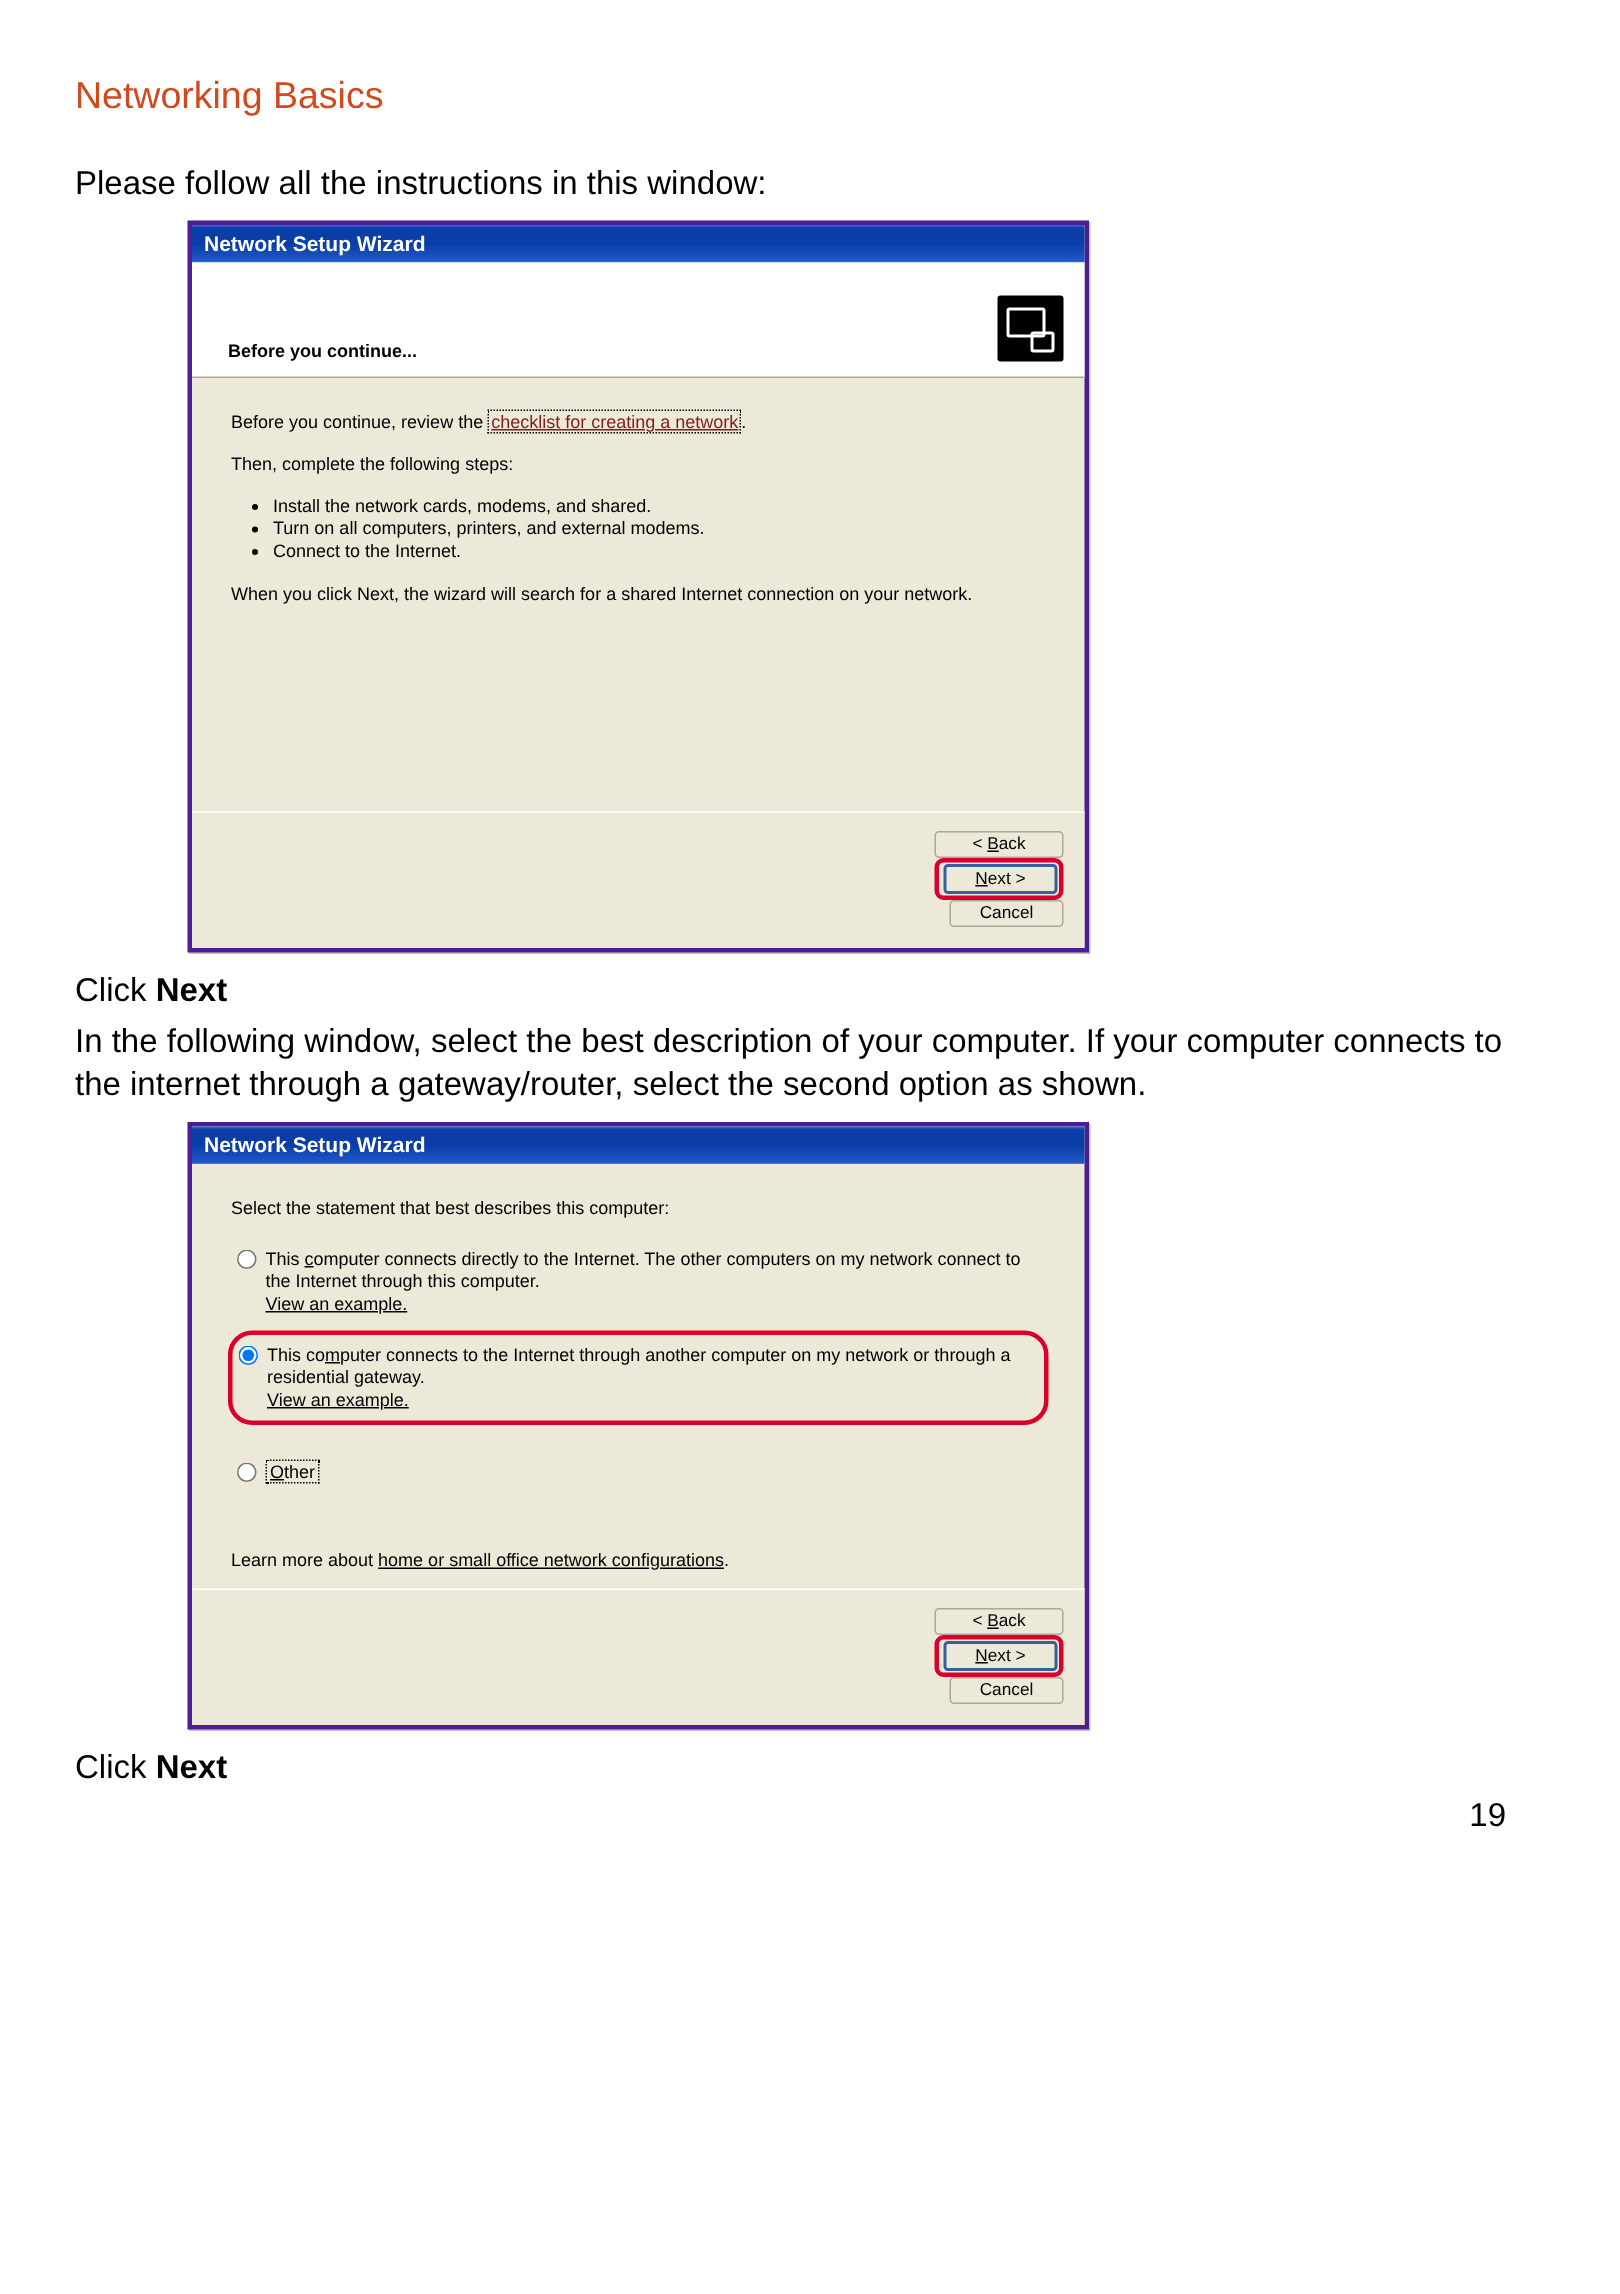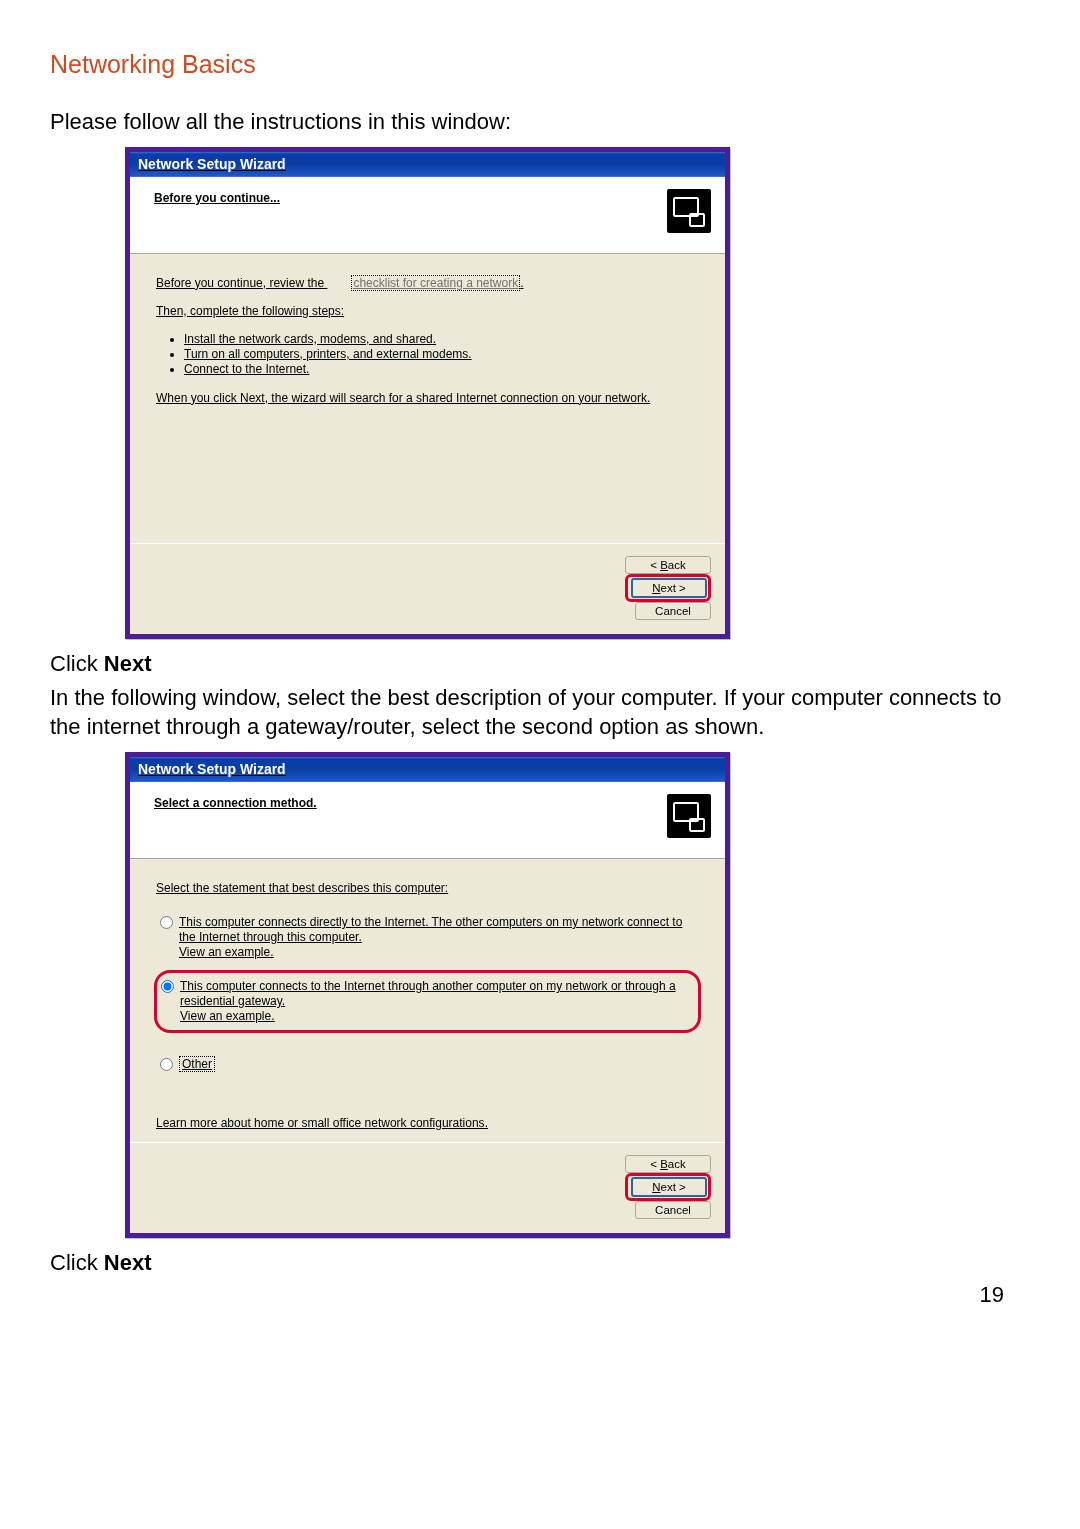--- a/index.html
+++ b/index.html
@@ -29,41 +29,40 @@
   .page-number {
     position: absolute;
     right: 76px;
     font-size: 22px;
   }
 
   
   .wizard {
     width: 595px;
     margin: 8px 0 12px 75px;
-    border: 5px solid #4c1d95;
+    border: 3px solid #4c1d95;
     font-family: Tahoma, Arial, sans-serif;
     font-size: 12px;
     background: #ece9d8;
     box-shadow: 1px 1px 0 rgba(0,0,0,0.25);
-    text-decoration: underline;
   }
   .titlebar {
     background: linear-gradient(to bottom, #3a6fe0 0%, #0a3da6 8%, #0a3da6 50%, #1f57c8 95%, #4a7de8 100%);
     color: #fff;
     font-weight: bold;
     font-size: 14px;
     padding: 4px 8px 5px 8px;
     font-family: "Trebuchet MS", Tahoma, sans-serif;
   }
   .wizard-header {
     background: #fff;
     border-bottom: 1px solid #aca899;
     padding: 12px 14px 10px 24px;
     display: flex;
-    align-items: flex-start;
+    align-items: flex-end;
     min-height: 54px;
   }
   .wizard-header-text {
     flex: 1;
     font-weight: bold;
     color: #000;
     font-size: 12px;
     padding-top: 2px;
   }
   .wizard-icon {
@@ -91,25 +90,24 @@
     border-radius: 2px;
   }
   .wizard-body {
     padding: 22px 26px 12px 26px;
     min-height: 255px;
     color: #000;
   }
   .wizard-body.small-min { min-height: 230px; }
   .body-line { margin-bottom: 14px; }
   .link-dotted {
-    color: #737373;
+    color: #7f1d1d;
     text-decoration: underline;
     border: 1px dotted #000;
     padding: 0 1px;
-    margin-left: 24px;
   }
   .link-underline {
     color: #000;
     text-decoration: underline;
   }
   ul.steps {
     margin: 2px 0 14px 0;
     padding-left: 28px;
   }
   ul.steps li {
@@ -224,24 +222,20 @@
 
 <div class="click-line">
   <span>Click </span><span class="bold">Next</span>
 </div>
 
 <div class="para">In the following window, select the best description of your computer.  If your computer connects to the internet through a gateway/router, select the second option as shown.</div>
 
 <div class="wizard">
   <div class="titlebar">Network Setup Wizard</div>
 
-  <div class="wizard-header">
-    <div class="wizard-header-text">Select a connection method.</div>
-    <div class="wizard-icon"></div>
-  </div>
 
   <div class="wizard-body small-min">
     <div class="body-line">Select the statement that best describes this computer:</div>
 
     <div class="radio-block">
       <div class="radio-row">
         <input type="radio" name="w2" style="">
         <div class="radio-text">
           <span>This </span><span style="text-decoration:underline">c</span><span>omputer connects directly to the Internet. The other computers on my network connect to the Internet through this computer.</span><br>
           <a href="#" class="link-underline">View an example.</a>

